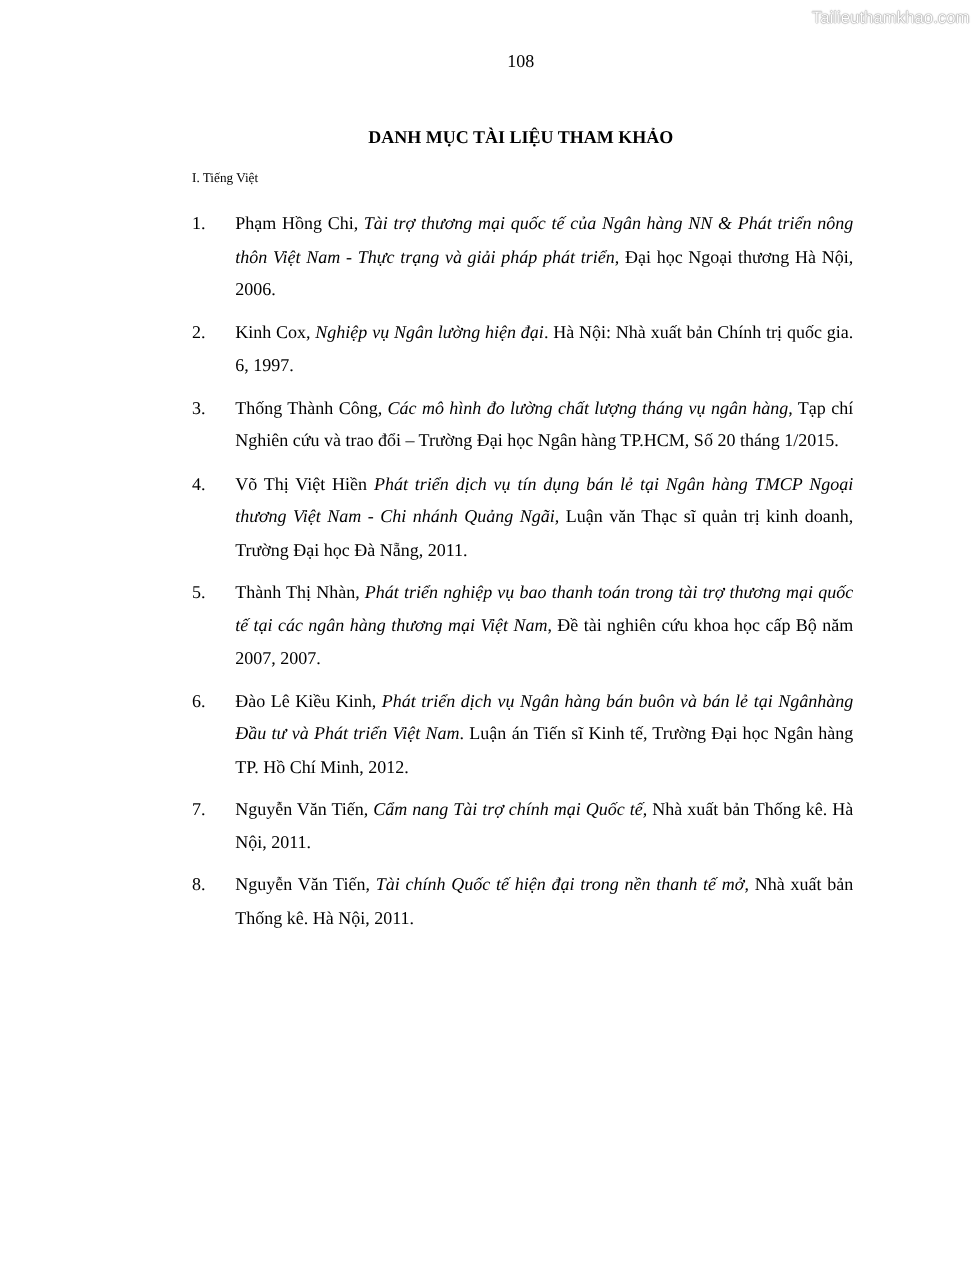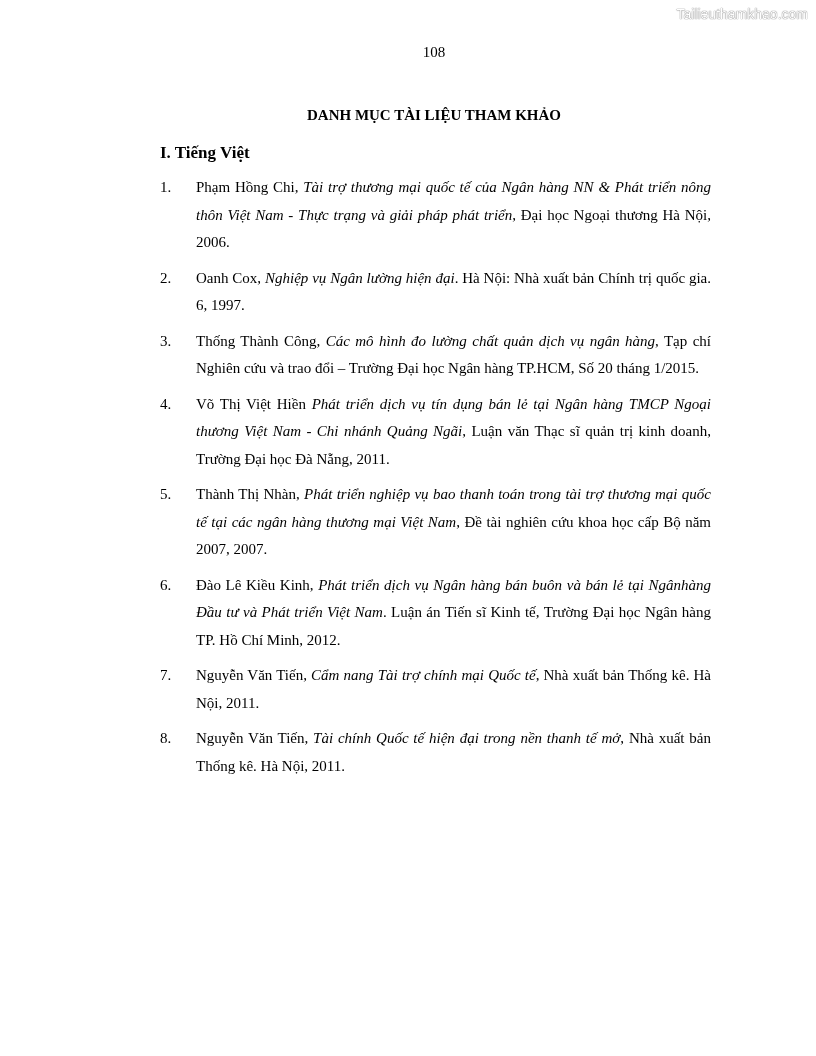--- a/index.html
+++ b/index.html
@@ -4,37 +4,37 @@
 <style>
   html, body { margin: 0; padding: 0; background: #ffffff; }
   body { width: 816px; height: 1056px; position: relative; overflow: hidden;
          font-family: "Liberation Serif", serif; color: #000; }
   .watermark { position: absolute; top: 6px; right: 8px; font-family: "Liberation Sans", sans-serif;
                font-size: 14px; color: #ffffff; letter-spacing: 0px;
                text-shadow: 0 0 1px #777, 0 0 1px #777; }
   .page-number { position: absolute; top: 44px; left: 0; width: 868px; text-align: center; font-size: 15px; }
   .doc-title { position: absolute; top: 107px; left: 0; width: 868px; text-align: center;
                font-size: 15px; font-weight: bold; }
-  .section-heading { position: absolute; top: 143px; left: 160px; font-size: 17px; font-weight: bold; }
+  .section-heading { position: absolute; top: 143px; left: 160px; font-size: 11px; font-weight: normal; }
   .ref-list { position: absolute; top: 174px; left: 160px; width: 551px; margin: 0; padding: 0; list-style: none; }
   .ref-item { position: relative; padding-left: 36px; font-size: 15px; line-height: 27.5px;
               text-align: justify; margin-bottom: 8px; }
   .ref-num { position: absolute; left: 0; top: 0; }
   .ref-title { font-style: italic; }
 </style>
 </head>
 <body>
 
 <div class="watermark">Tailieuthamkhao.com</div>
 <div class="page-number">108</div>
 <div class="doc-title">DANH MỤC TÀI LIỆU THAM KHẢO</div>
 <div class="section-heading">I. Tiếng Việt</div>
 
 <ol class="ref-list">
   <li class="ref-item"><span class="ref-num">1.</span><span>Phạm Hồng Chi, </span><span class="ref-title">Tài trợ thương mại quốc tế của Ngân hàng NN &amp; Phát triển nông thôn Việt Nam - Thực trạng và giải pháp phát triển</span><span>, Đại học Ngoại thương Hà Nội, 2006.</span></li>
-  <li class="ref-item"><span class="ref-num">2.</span><span>Oanh Cox, </span><span class="ref-title">Nghiệp vụ Ngân lường hiện đại</span><span>. Hà Nội: Nhà xuất bản Chính trị quốc gia. 6, 1997.</span></li>
-  <li class="ref-item"><span class="ref-num">3.</span><span>Thống Thành Công, </span><span class="ref-title">Các mô hình đo lường chất quản dịch vụ ngân hàng</span><span>, Tạp chí Nghiên cứu và trao đổi – Trường Đại học Ngân hàng TP.HCM, Số 20 tháng 1/2015.</span></li>
+  <li class="ref-item"><span class="ref-num">2.</span><span>Kinh Cox, </span><span class="ref-title">Nghiệp vụ Ngân lường hiện đại</span><span>. Hà Nội: Nhà xuất bản Chính trị quốc gia. 6, 1997.</span></li>
+  <li class="ref-item"><span class="ref-num">3.</span><span>Thống Thành Công, </span><span class="ref-title">Các mô hình đo lường chất lượng tháng vụ ngân hàng</span><span>, Tạp chí Nghiên cứu và trao đổi – Trường Đại học Ngân hàng TP.HCM, Số 20 tháng 1/2015.</span></li>
   <li class="ref-item"><span class="ref-num">4.</span><span>Võ Thị Việt Hiền </span><span class="ref-title">Phát triển dịch vụ tín dụng bán lẻ tại Ngân hàng TMCP Ngoại thương Việt Nam - Chi nhánh Quảng Ngãi</span><span>,  Luận văn Thạc sĩ quản trị kinh doanh, Trường Đại học Đà Nẵng, 2011.</span></li>
   <li class="ref-item"><span class="ref-num">5.</span><span>Thành Thị Nhàn, </span><span class="ref-title">Phát triển nghiệp vụ bao thanh toán trong tài trợ thương mại quốc tế tại các ngân hàng thương mại Việt Nam</span><span>, Đề tài nghiên cứu khoa học cấp Bộ năm 2007, 2007.</span></li>
   <li class="ref-item"><span class="ref-num">6.</span><span>Đào Lê Kiều Kinh, </span><span class="ref-title">Phát triển dịch vụ Ngân hàng bán buôn và bán lẻ tại Ngânhàng Đầu tư và Phát triển Việt Nam</span><span>. Luận án Tiến sĩ Kinh tế, Trường Đại học Ngân hàng TP. Hồ Chí Minh, 2012.</span></li>
   <li class="ref-item"><span class="ref-num">7.</span><span>Nguyễn Văn Tiến, </span><span class="ref-title">Cẩm nang Tài trợ chính mại Quốc tế</span><span>, Nhà xuất bản Thống kê. Hà Nội, 2011.</span></li>
   <li class="ref-item"><span class="ref-num">8.</span><span>Nguyễn Văn Tiến, </span><span class="ref-title">Tài chính Quốc tế hiện đại trong nền thanh tế mở</span><span>, Nhà xuất bản Thống kê. Hà Nội, 2011.</span></li>
 </ol>
 
 </body></html>

